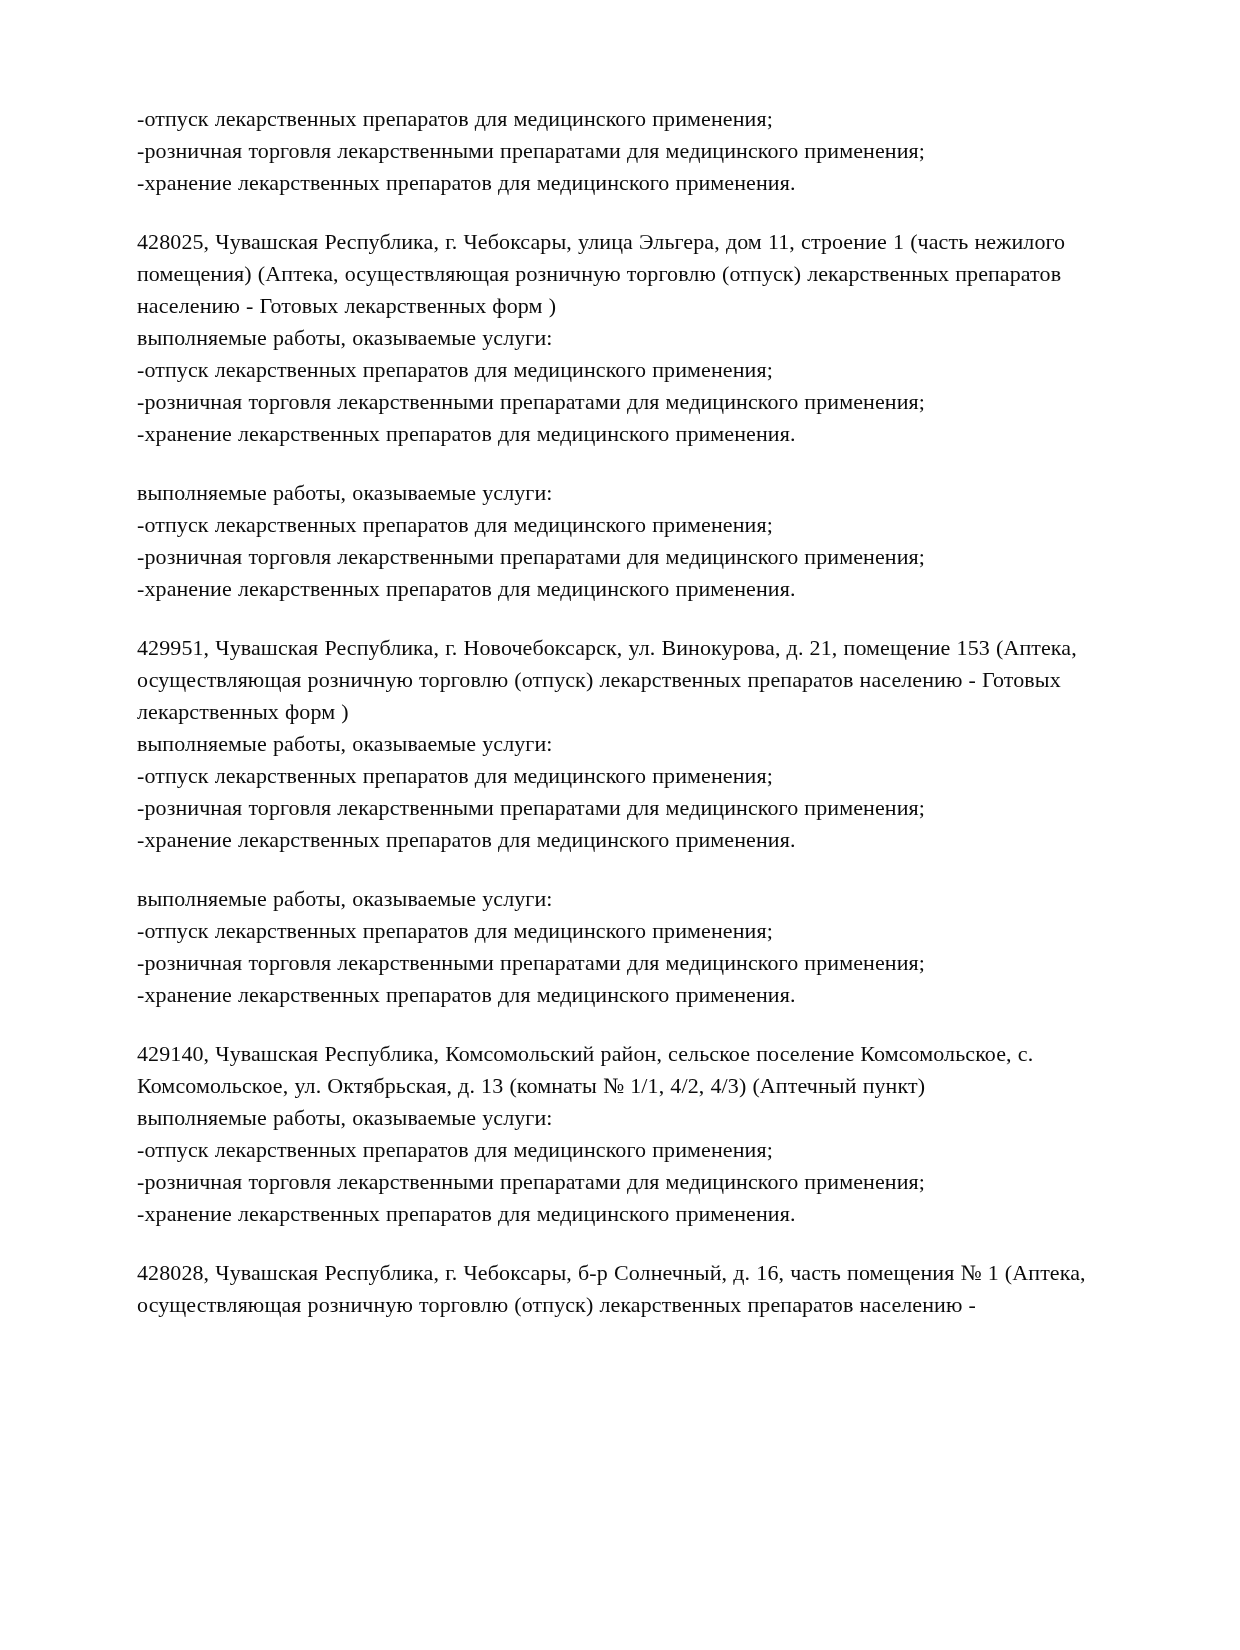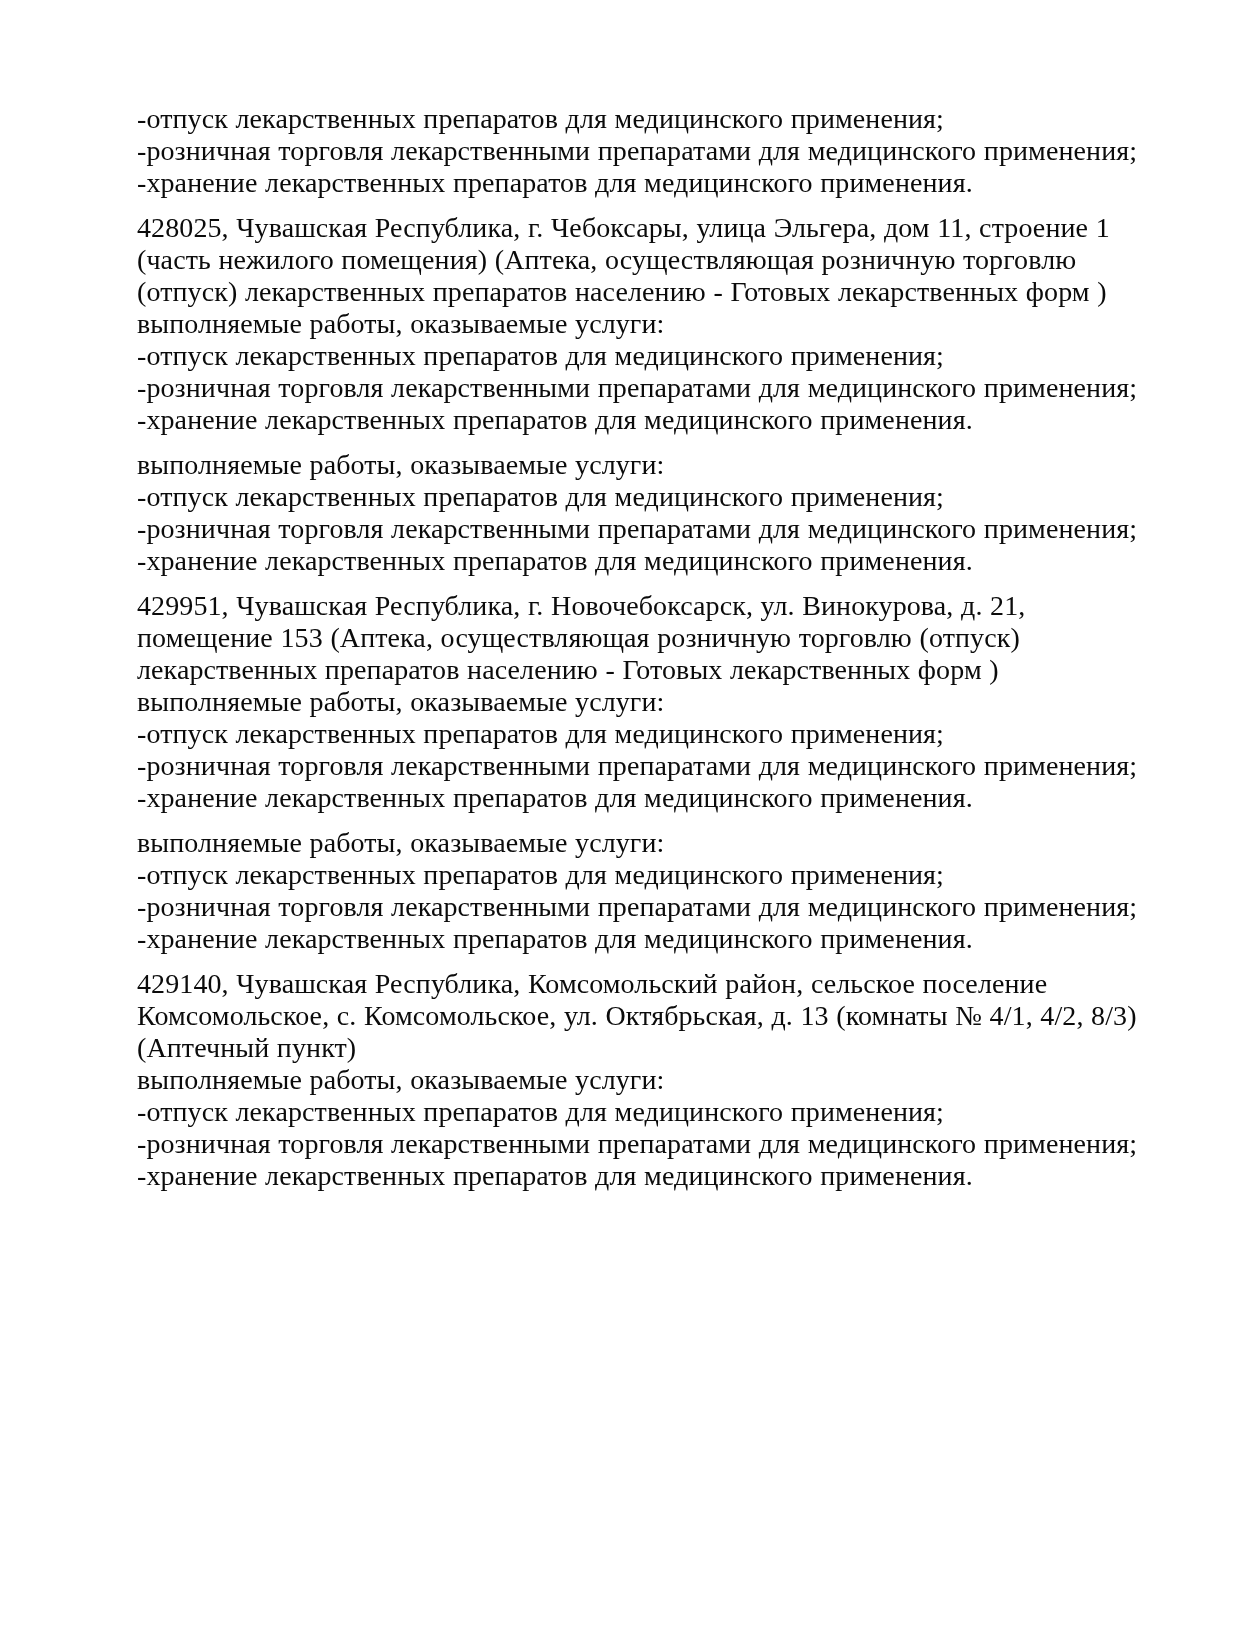--- a/index.html
+++ b/index.html
@@ -15,27 +15,27 @@
     color: #0b0b0b;
   }
   .page {
     box-sizing: border-box;
     width: 1240px;
     height: 1650px;
     padding: 103px 83px 40px 137px;
     background: #ffffff;
   }
   .doc-text {
-    font-size: 28px;
+    font-size: 22px;
     line-height: 32px;
     letter-spacing: 0.1px;
     word-spacing: 0.5px;
   }
   .entry {
-    margin-top: 13px;
+    margin-top: 27px;
   }
   .address, .works-label, .service-line {
     white-space: normal;
   }
 </style>
 </head>
 <body>
 
 <div class="page">
   <div class="doc-text">
@@ -77,24 +77,29 @@
   <div class="entry">
     <div class="works-label">выполняемые работы, оказываемые услуги:</div>
     <div>
             <div class="service-line">-отпуск лекарственных препаратов для медицинского применения;</div>
             <div class="service-line">-розничная торговля лекарственными препаратами для медицинского применения;</div>
             <div class="service-line">-хранение лекарственных препаратов для медицинского применения.</div>
           </div>
   </div>
 
   <div class="entry">
-    <div class="address">429140, Чувашская Республика, Комсомольский район, сельское поселение Комсомольское, с. Комсомольское, ул. Октябрьская, д. 13 (комнаты № 4/1, 4/2, 8/3) (Аптечный пункт)</div>
+    <div class="address">429140, Чувашская Республика, Комсомольский район, сельское поселение Комсомольское, с. Комсомольское, ул. Октябрьская, д. 13 (комнаты № 1/1, 4/2, 4/3) (Аптечный пункт)</div>
     <div class="works-label">выполняемые работы, оказываемые услуги:</div>
     <div>
             <div class="service-line">-отпуск лекарственных препаратов для медицинского применения;</div>
             <div class="service-line">-розничная торговля лекарственными препаратами для медицинского применения;</div>
             <div class="service-line">-хранение лекарственных препаратов для медицинского применения.</div>
           </div>
   </div>
 
+  <div class="entry">
+    <div class="address">428028, Чувашская Республика, г. Чебоксары, б-р Солнечный, д. 16, часть помещения № 1 (Аптека, осуществляющая розничную торговлю (отпуск) лекарственных препаратов населению -</div>
+
+    <div></div>
+  </div>
 </div>
   </div>
 </div>
 
 </body></html>

